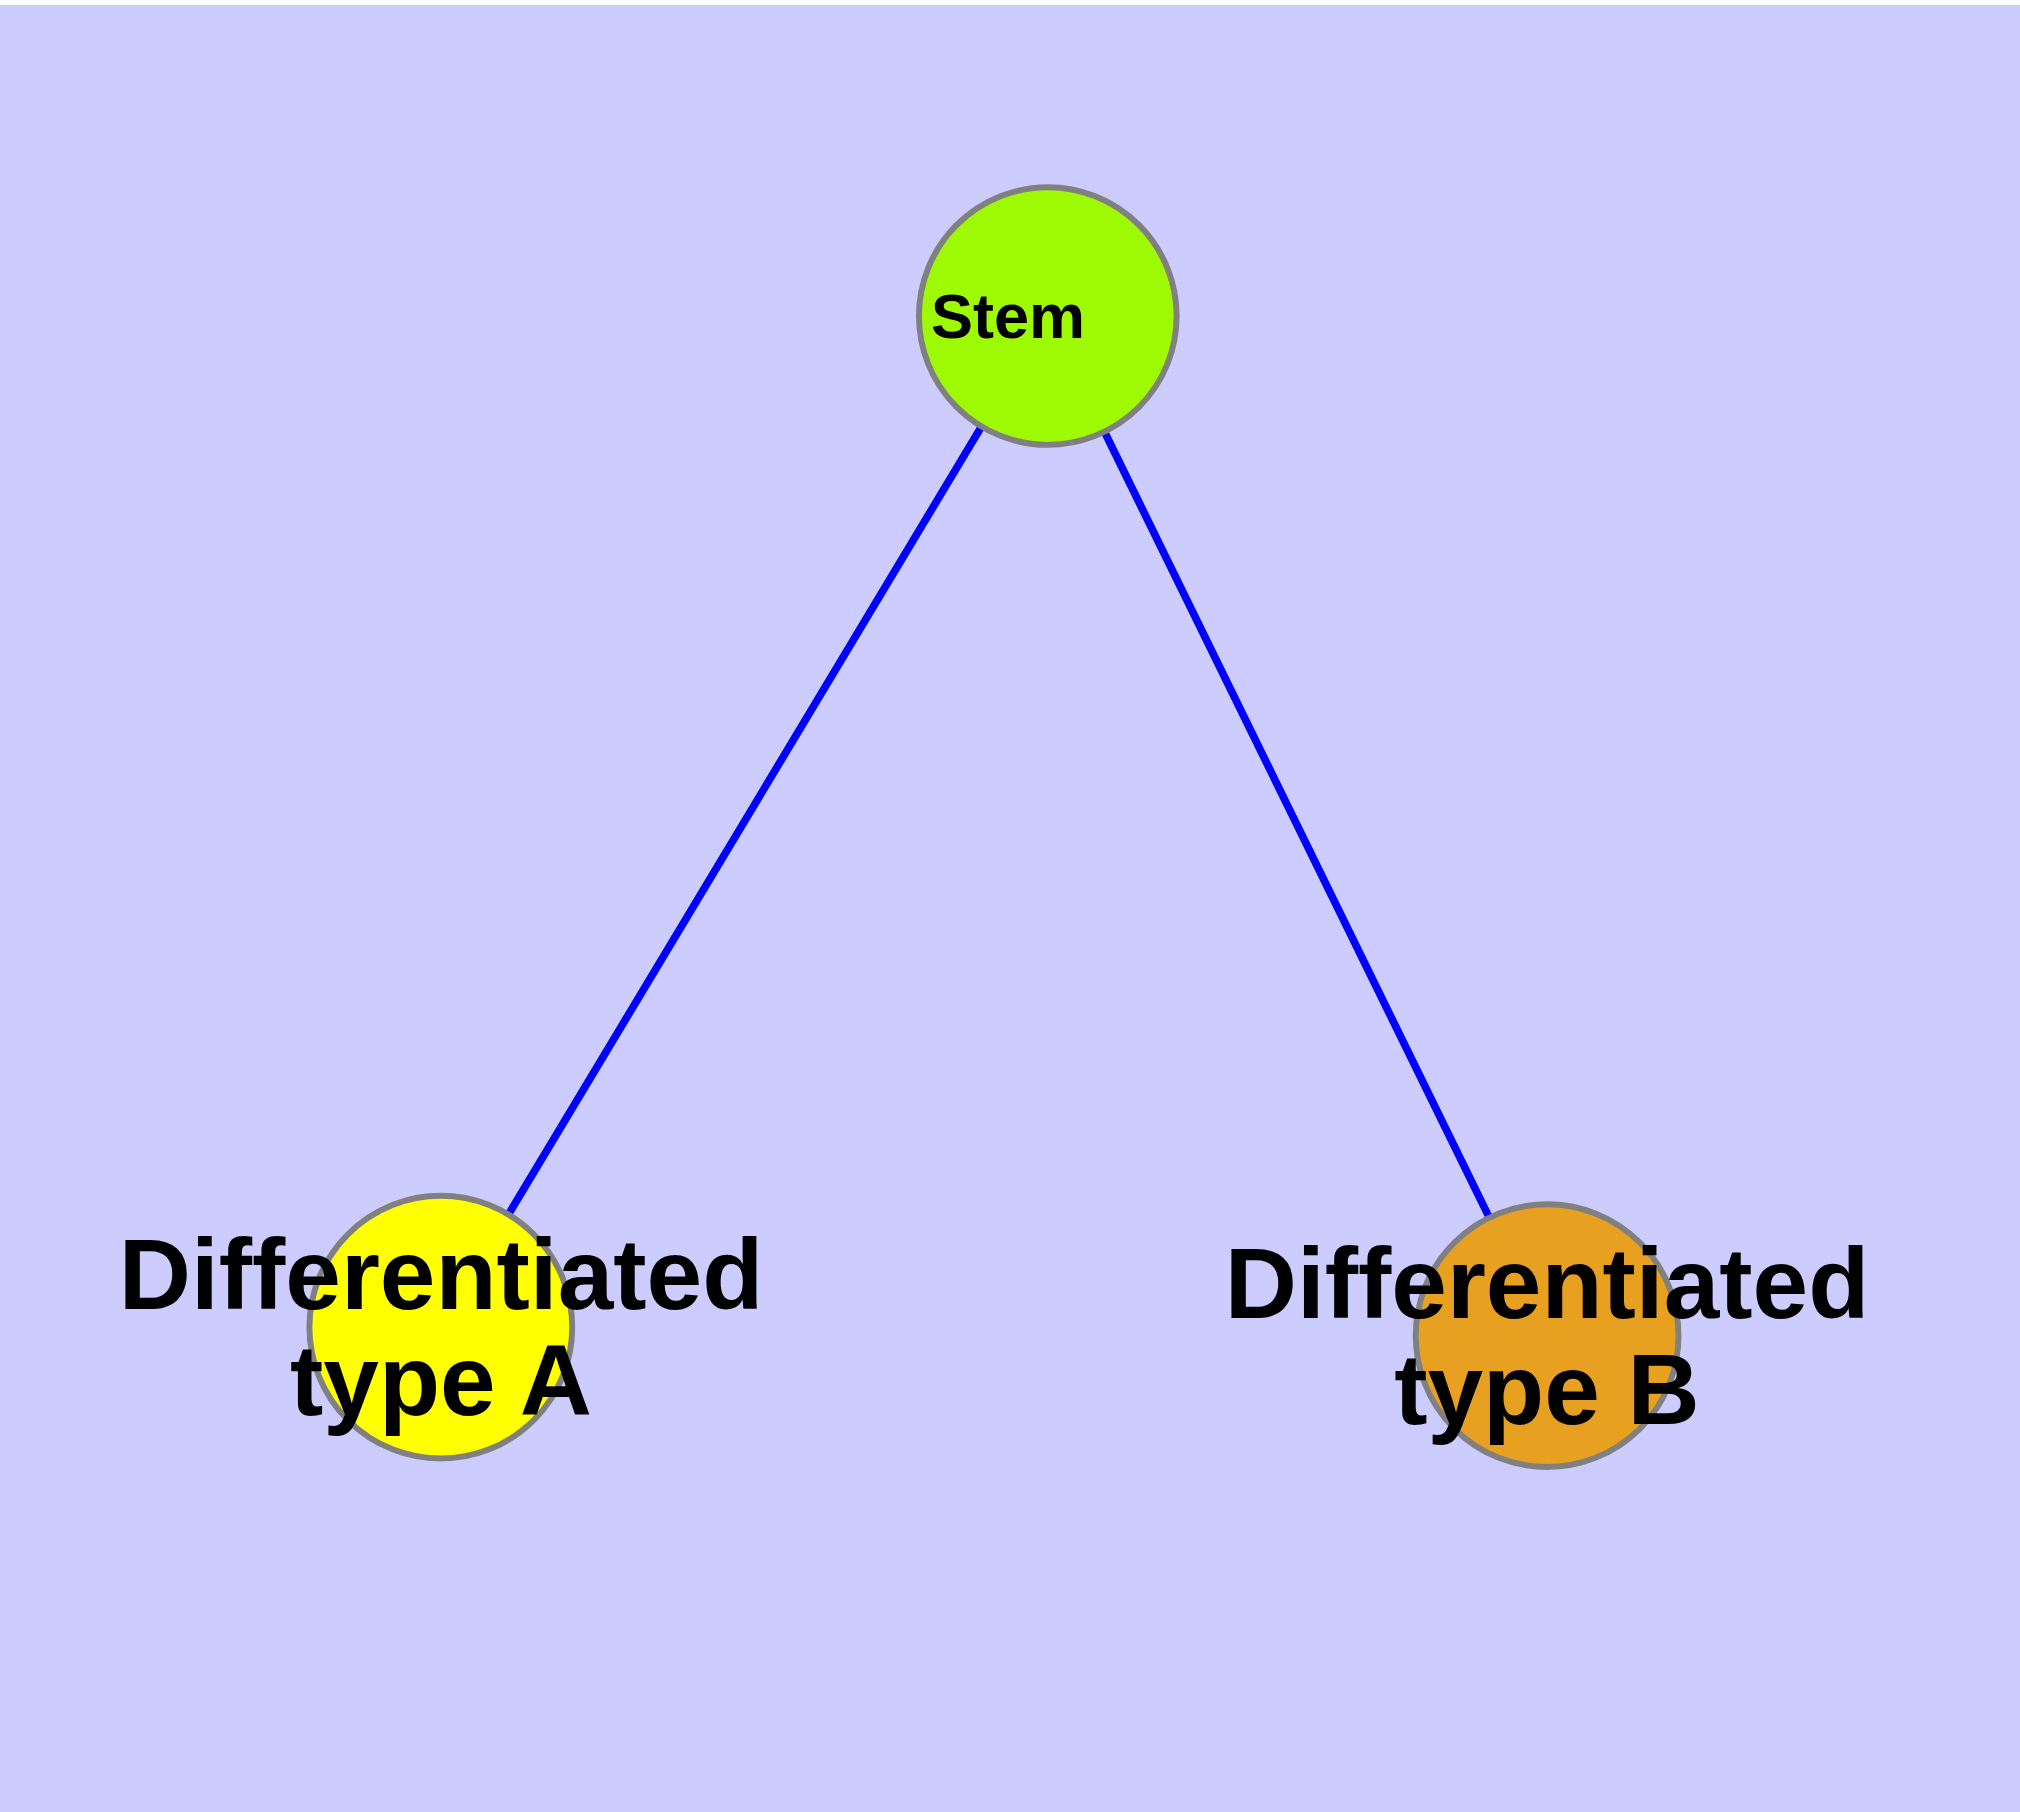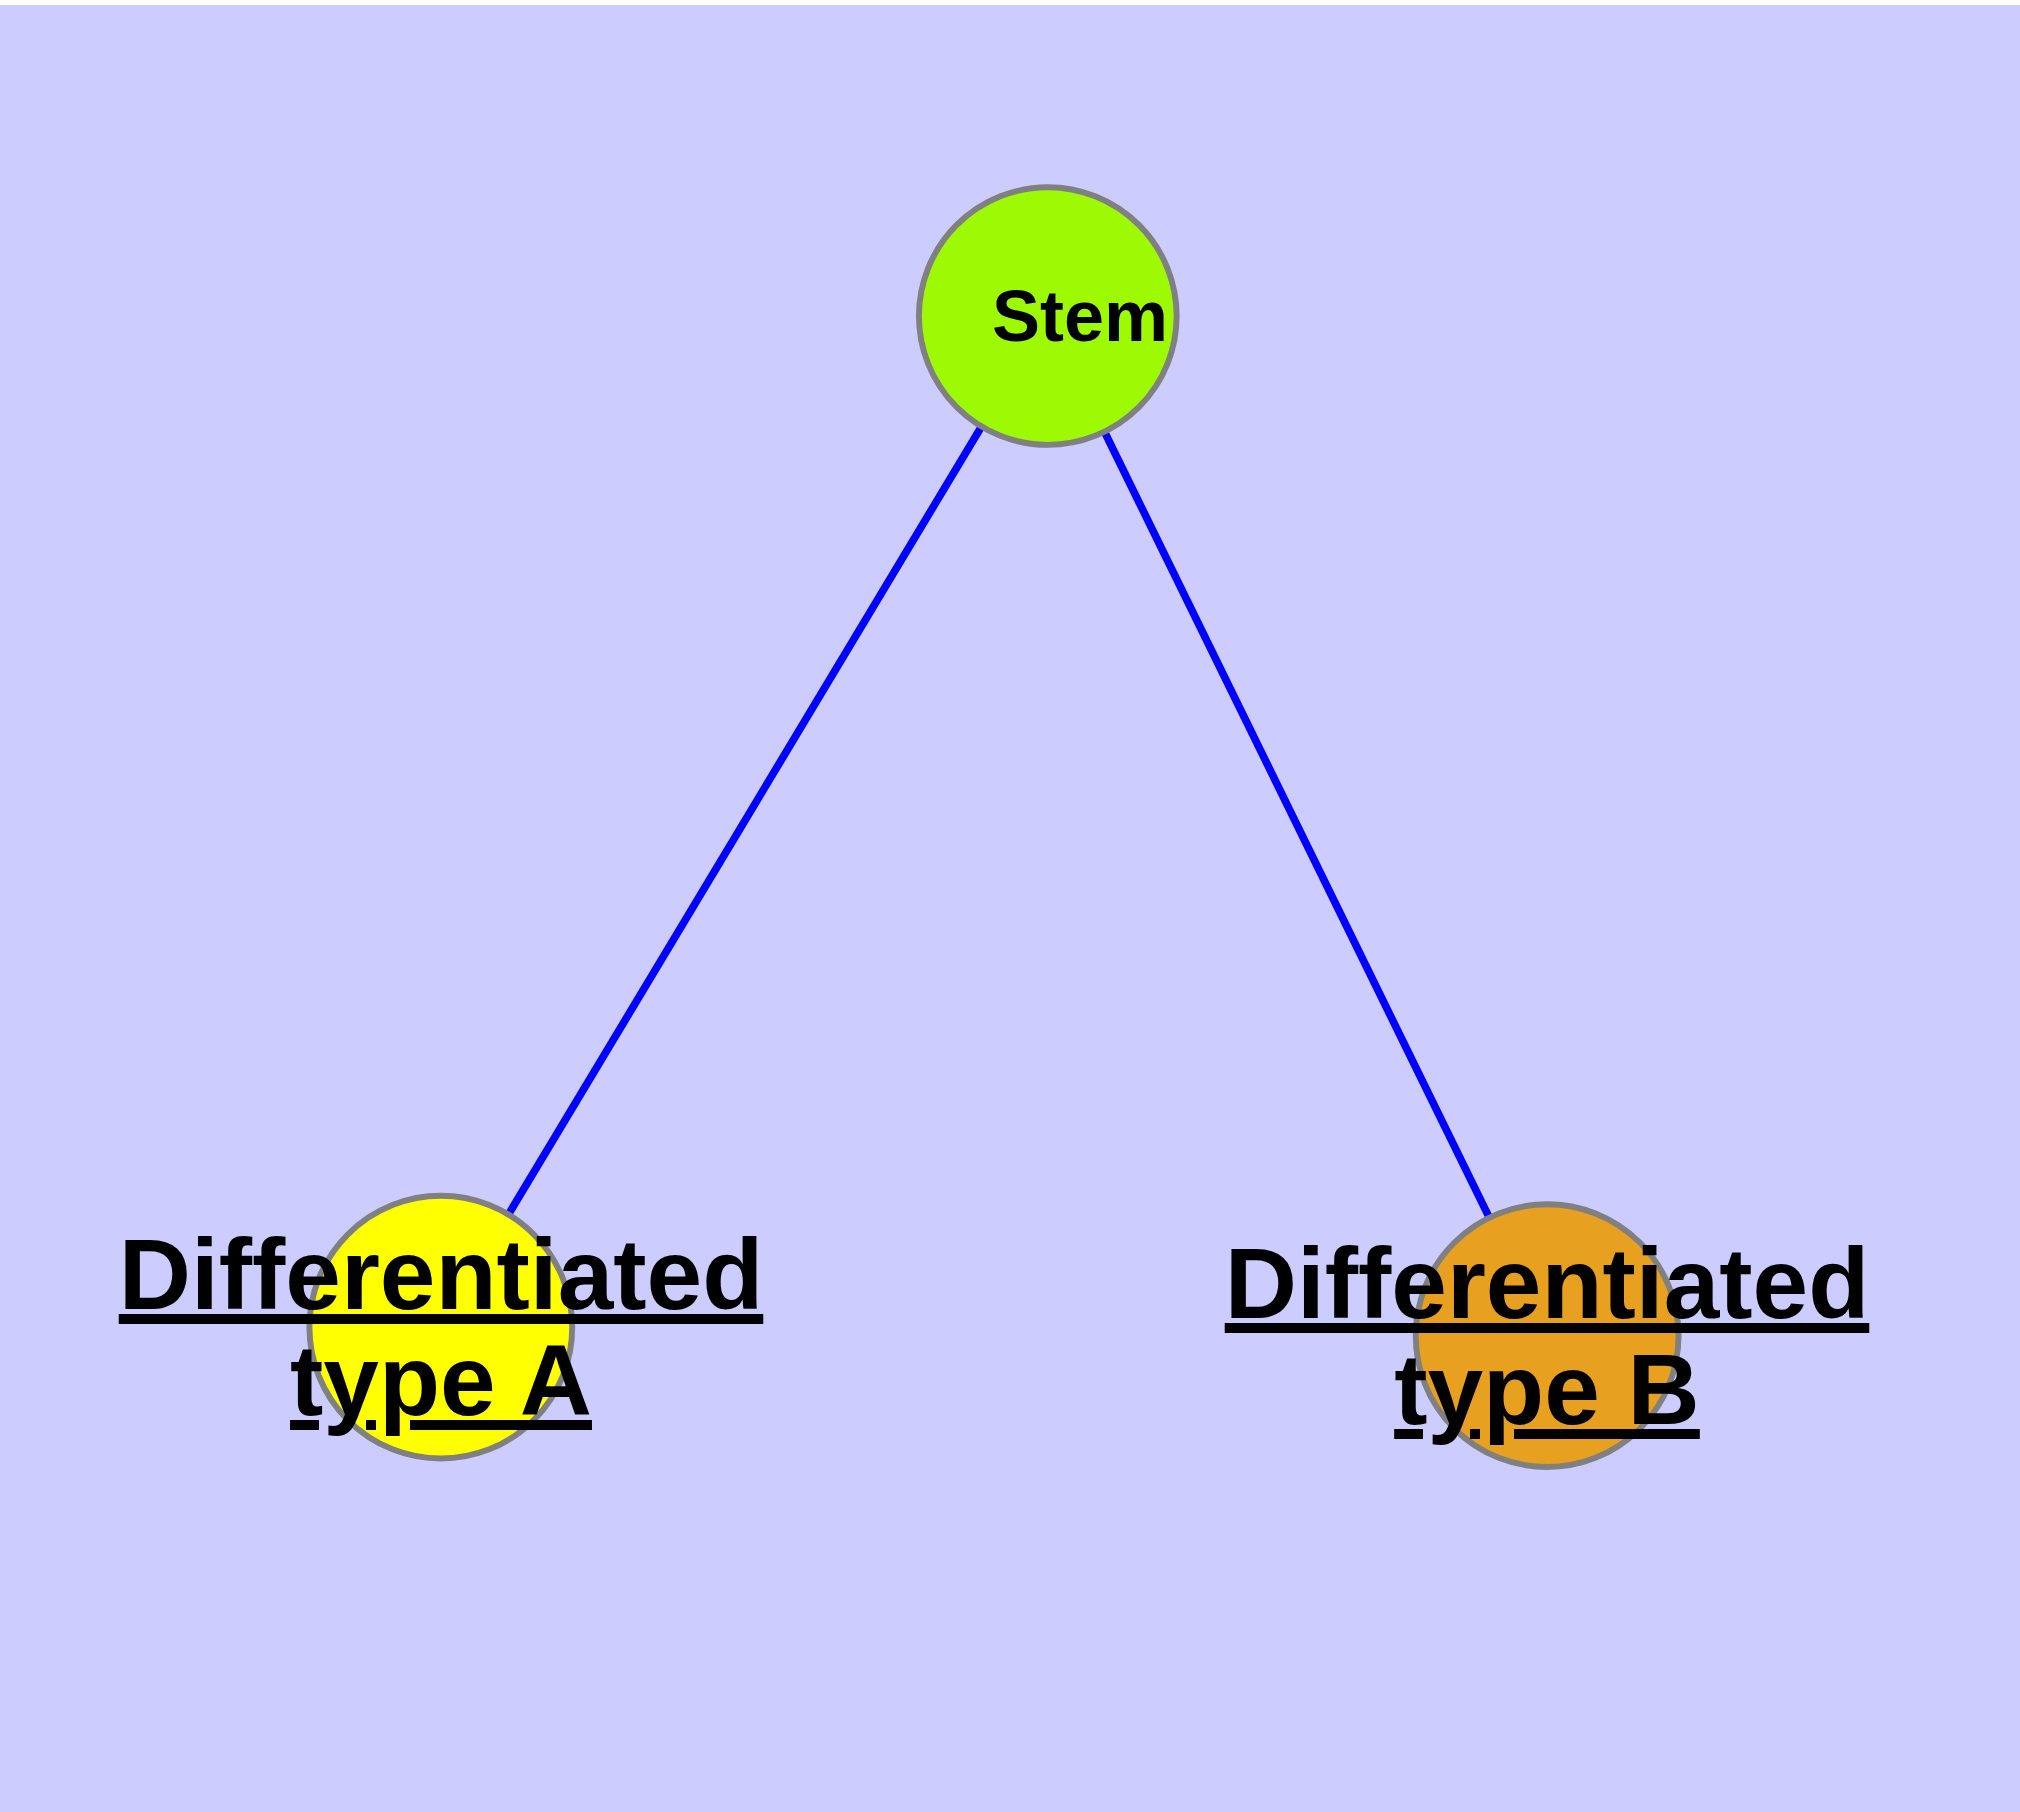--- a/index.html
+++ b/index.html
@@ -40,21 +40,20 @@
     line-height: 1.06;
     white-space: pre;
     pointer-events: none;
     transform: translate(-50%, -50%);
   }
   .label-stem {
     font-size: 85px;
   }
   .label-leaf {
     font-size: 100px;
-    text-decoration: underline;
   }
 </style>
 </head>
 <body>
 
 <div id="canvas">
   <div id="plot-area">
 
     <svg id="graph-svg" viewBox="0 0 2384 2132" preserveAspectRatio="none">
       <g id="edge-layer">
@@ -62,21 +61,21 @@
           <line x1="1303.7187700418256" y1="505.31185120596984" x2="1755.9620331391777" y2="1428.9937620822257" stroke="#0000ff" stroke-width="9" stroke-linecap="butt"></line>
         </g>
       <g id="node-layer">
           <circle cx="1236" cy="367" r="152" fill="#9efa02" stroke="#808080" stroke-width="7"></circle>
           <circle cx="520" cy="1560" r="155" fill="#ffff00" stroke="#808080" stroke-width="7"></circle>
           <circle cx="1825" cy="1570" r="155" fill="#e8a020" stroke="#808080" stroke-width="7"></circle>
         </g>
     </svg>
 
     <div id="label-layer">
-        <div class="node-label label-stem" style="left: 1080px; top: 311px; font-size: 72px;">Stem</div>
+        <div class="node-label label-stem" style="left: 1008px; top: 311px; font-size: 63px;">Stem</div>
         <div class="node-label label-leaf" style="left: 441px; top: 1322px; font-size: 100px;">Differentiated
 type A</div>
         <div class="node-label label-leaf" style="left: 1547px; top: 1331px; font-size: 100px;">Differentiated
 type B</div>
       </div>
 
   </div>
 </div>
 
 

